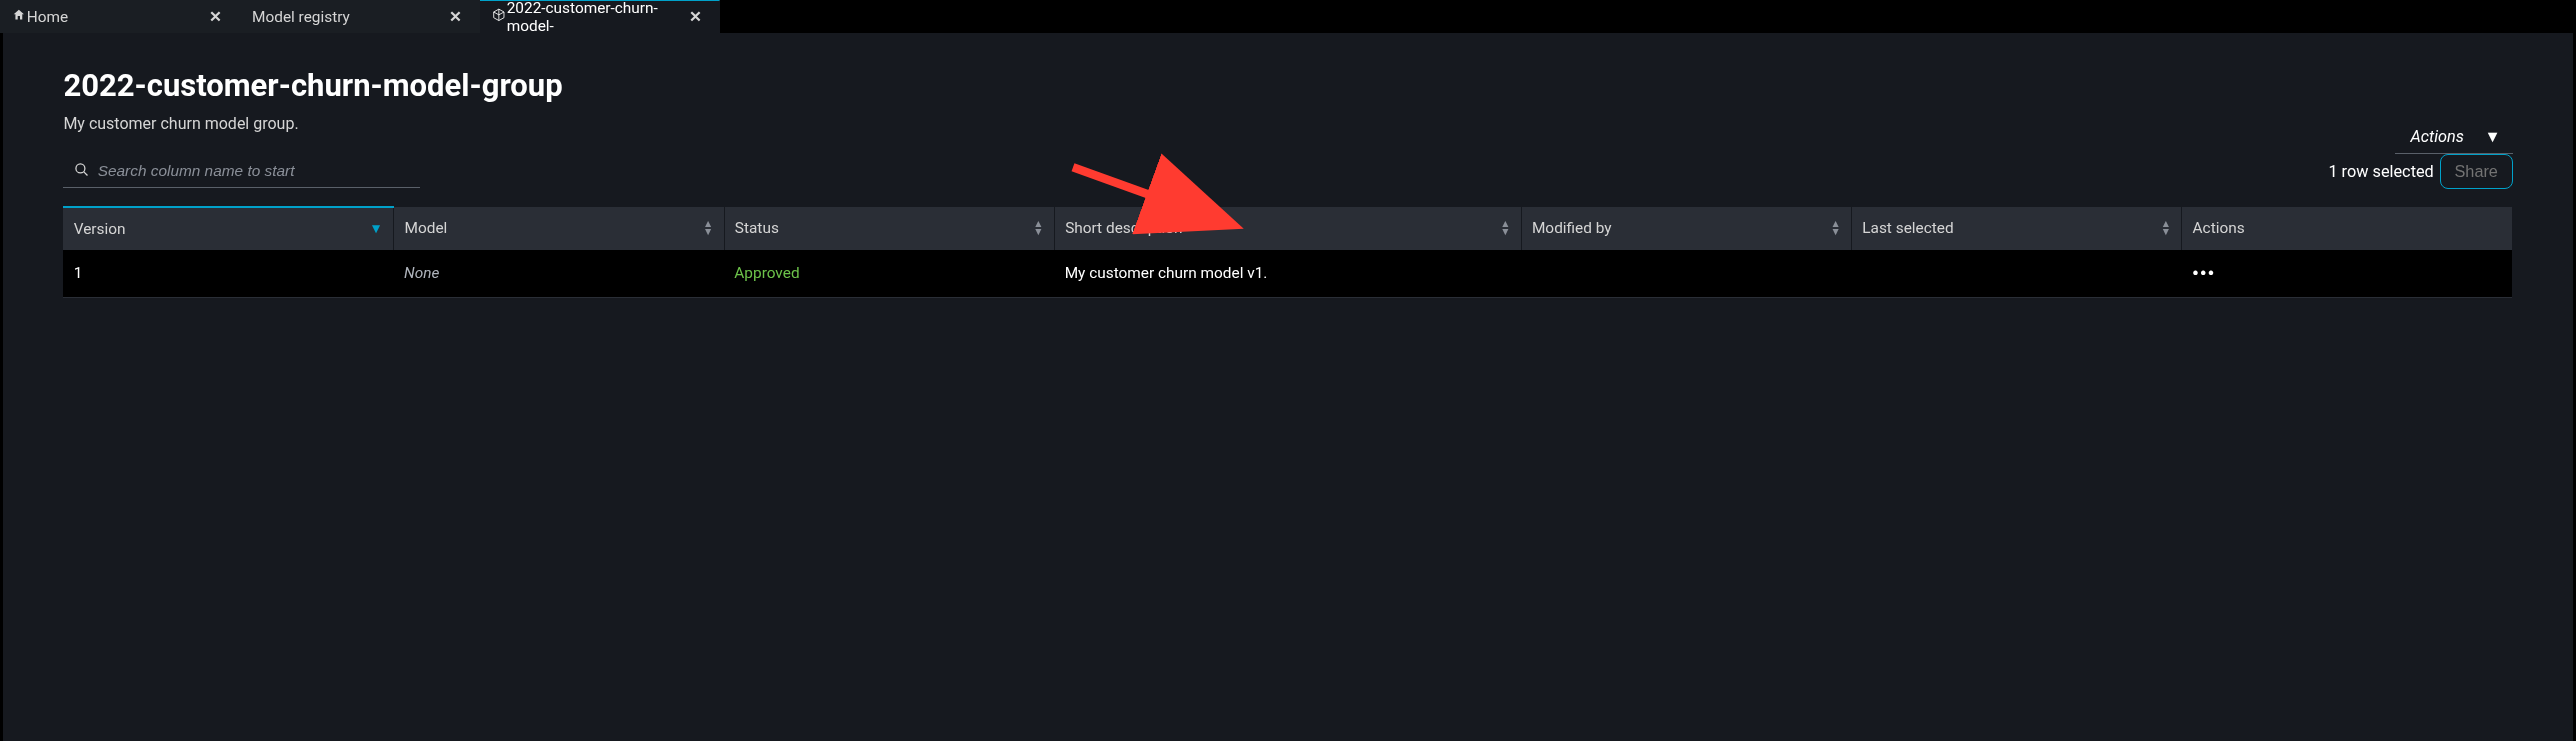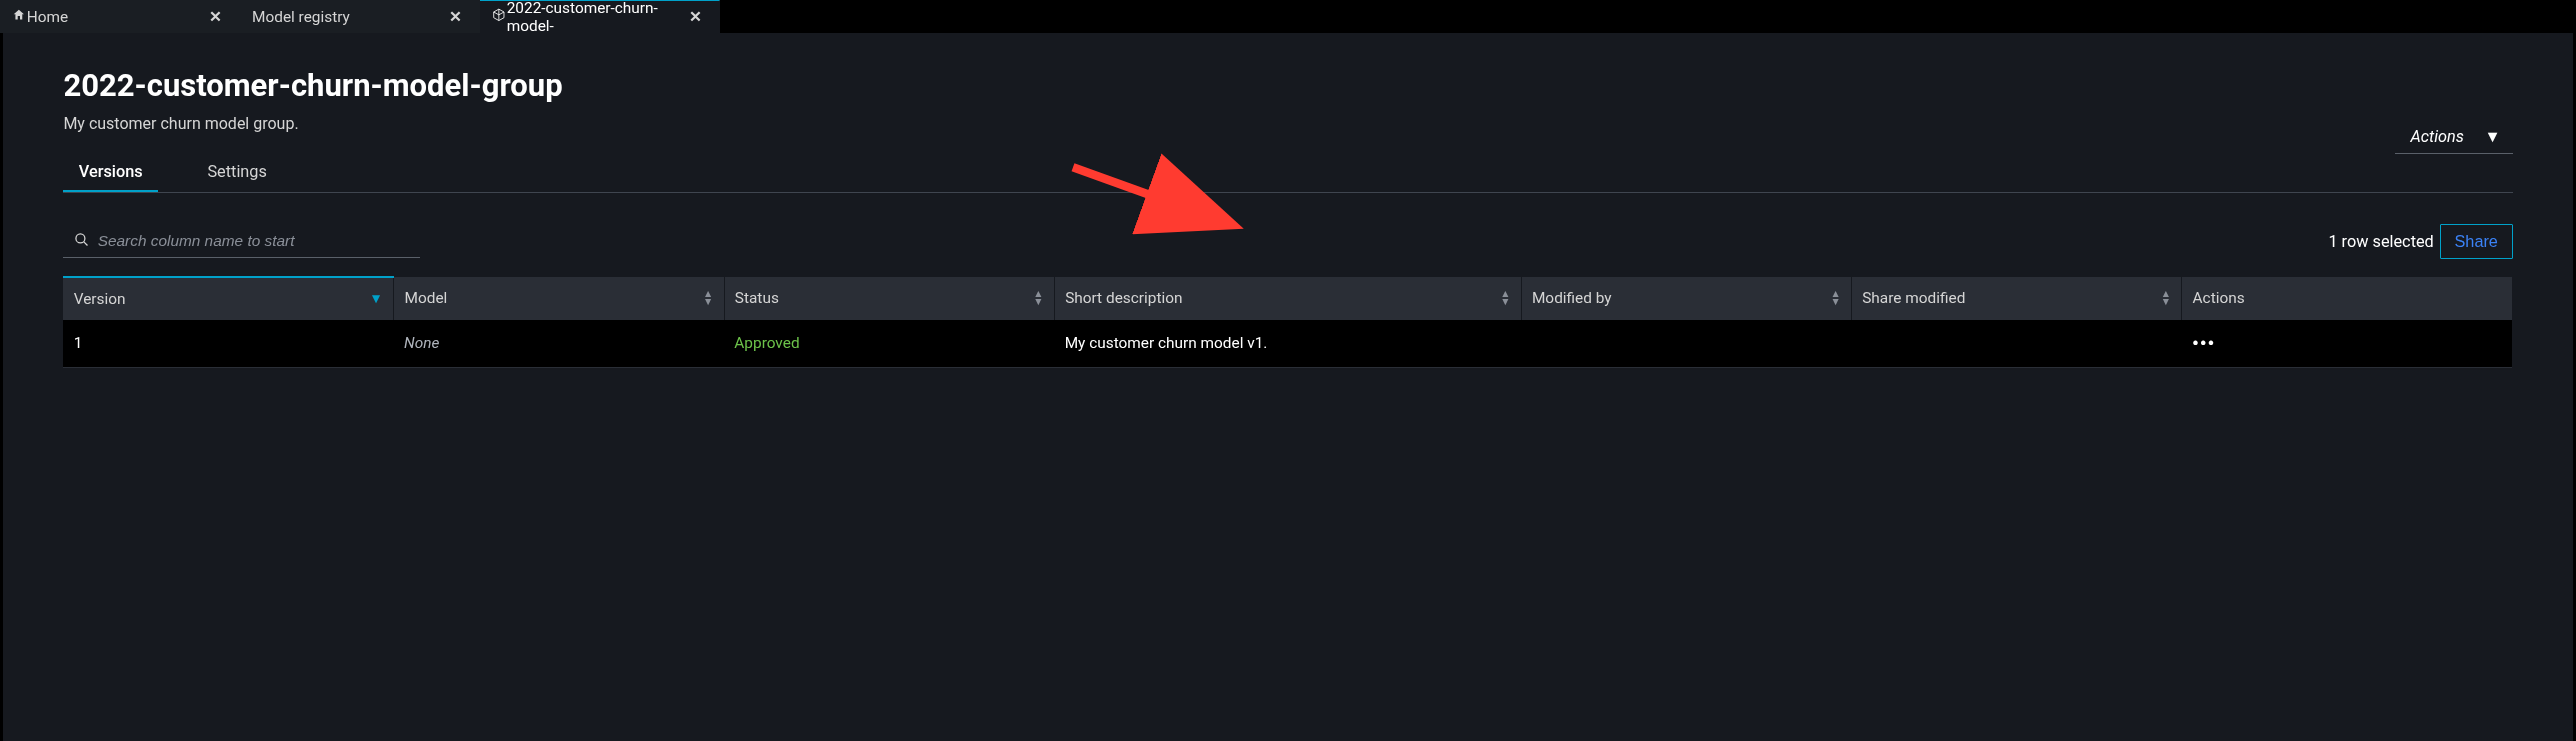--- a/index.html
+++ b/index.html
@@ -147,26 +147,26 @@
       display: flex;
       align-items: center;
       gap: 6px;
       margin-left: 14px;
     }
     .row-selected {
       font-size: 16.3px;
     }
     .share-btn {
       border: 0.9px solid #00a1c9;
-      color: #3b82f6;
+      color: #737373;
       background: transparent;
       padding: 6.9px 13.7px;
       font-size: 16.3px;
       cursor: pointer;
-      border-radius: 1px;
+      border-radius: 8px;
     }
     .table {
       width: 100%;
       border-collapse: collapse;
     }
     .table thead th {
       background: #2a2e36;
       text-align: left;
       padding: 12px 10.3px;
       font-size: 15.4px;
@@ -262,24 +262,20 @@
     <div>
       <h1 class="page-title">2022-customer-churn-model-group</h1>
       <div class="page-desc">My customer churn model group.</div>
     </div>
     <div class="actions-dropdown">
       <span>Actions</span>
       <span class="chev">▼</span>
     </div>
   </div>
 
-  <div class="subtabs">
-    <div class="subtab active">Versions</div>
-    <div class="subtab">Settings</div>
-  </div>
 
   <div class="toolbar-row">
     <div class="search-wrap">
       <span>
         <svg viewBox="0 0 24 24">
             <circle cx="10" cy="10" r="7"></circle>
             <line x1="21" y1="21" x2="15" y2="15"></line>
           </svg>
       </span>
       <input class="search-input" type="text" placeholder="Search column name to start" style="">
@@ -321,21 +317,21 @@
             </span>
         </th>
         <th style="width:167px">
           <span>Modified by</span>
           <span class="sort-handle">
               <span>▲</span>
               <span>▼</span>
             </span>
         </th>
         <th style="width:167px">
-          <span>Share modified</span>
+          <span>Last selected</span>
           <span class="sort-handle">
               <span>▲</span>
               <span>▼</span>
             </span>
         </th>
         <th style="width:167px">
           <span>Actions</span>
         </th>
       </tr>
     </thead>

